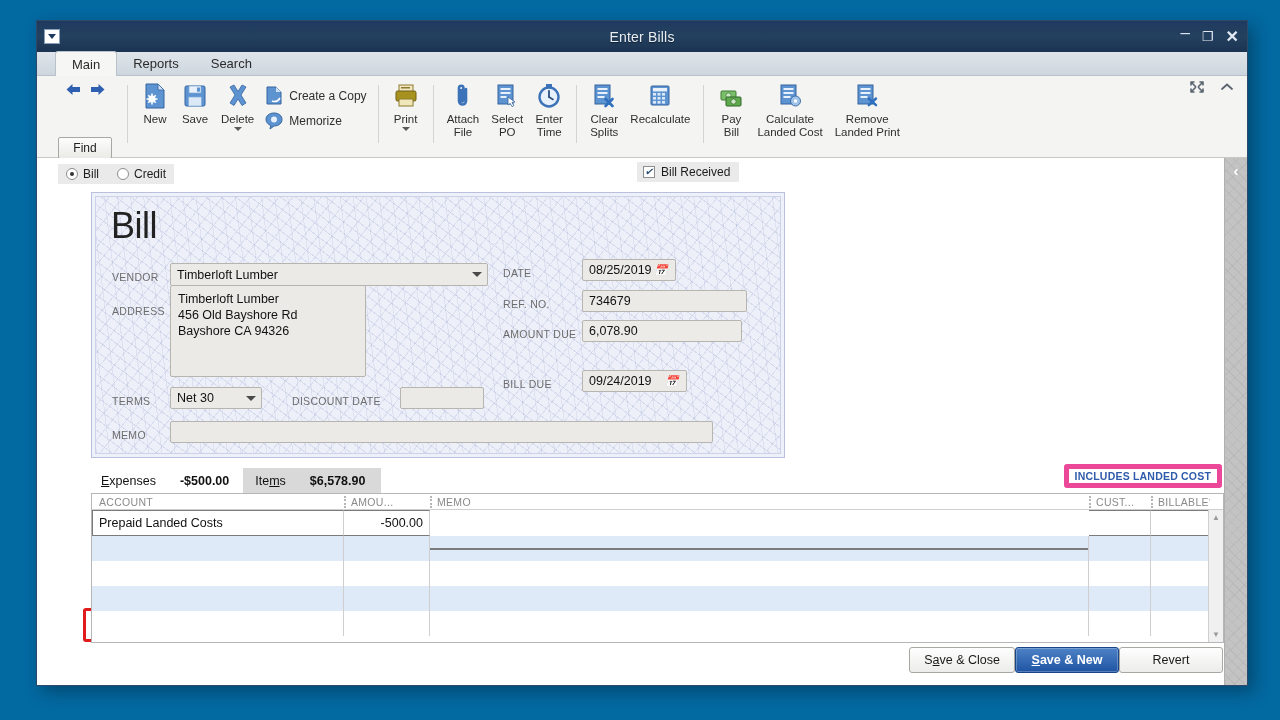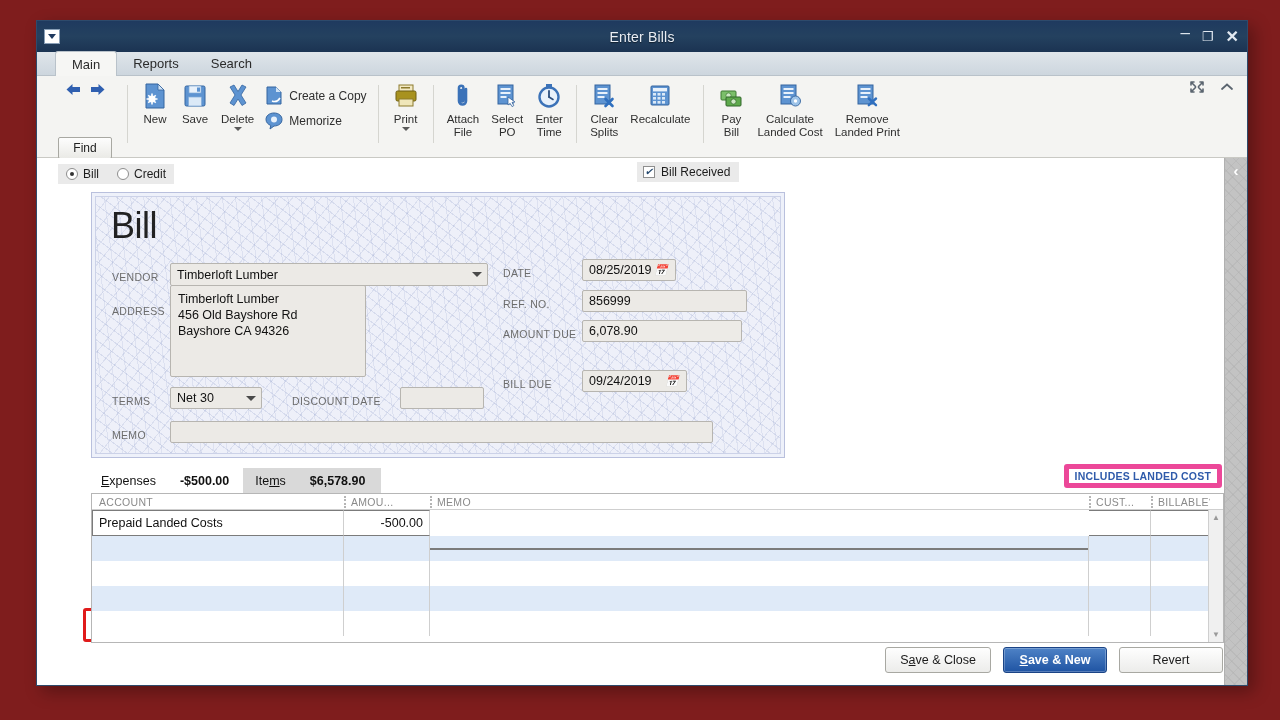--- a/index.html
+++ b/index.html
@@ -2,21 +2,21 @@
 <html><head>
 <meta charset="utf-8">
 <style>
   * { box-sizing: border-box; margin: 0; padding: 0; }
   html, body {
     width: 1280px; height: 720px;
     background: #ffffff;
     font-family: "Liberation Sans", sans-serif;
     overflow: hidden;
   }
-  #root { position: relative; width: 1280px; height: 720px; background: #7f1d1d; }
+  #root { position: relative; width: 1280px; height: 720px; background: #0369a1; }
 
   
   .window {
     position: absolute; left: 36px; top: 20px;
     width: 1212px; height: 666px;
     background: #ffffff;
     border: 1px solid #2e4a6b;
     box-shadow: 6px 6px 16px rgba(0,0,0,.30);
   }
 
@@ -231,21 +231,21 @@
     position: absolute; right: 0; top: 16px; bottom: 0; width: 15px;
     background: #f0f0f0; border-left: 1px solid #cfcfcf;
     display: flex; flex-direction: column; justify-content: space-between; align-items: center;
   }
   .vbtn {
     width: 15px; height: 15px; display: flex; align-items: center; justify-content: center;
     color: #9a9a9a; font-size: 8px;
   }
 
   
-  .btnrow { position: absolute; right: 24px; bottom: 12px; display: flex; gap: 12px; }
+  .btnrow { position: absolute; right: 24px; bottom: 12px; display: flex; }
   .btn {
     height: 26px; min-width: 104px; padding: 0 14px;
     border: 1px solid #a8a8a2; border-radius: 3px;
     background: linear-gradient(to bottom,#fefefe,#ececea);
     font-size: 12.5px; color: #1a1a1a;
     display: flex; align-items: center; justify-content: center; cursor: default;
   }
   .btn.primary {
     background: linear-gradient(to bottom,#4e82c6,#1f54a3);
     border: 1px solid #1a4486; color: #ffffff; font-weight: bold;
@@ -589,21 +589,21 @@
           <div class="flabel" style="left:16px; top:232px;">MEMO</div>
           <div class="finput" style="left:74px; top:224px; width:543px; height:22px;"></div>
 
           <div class="flabel" style="left:407px; top:70px;">DATE</div>
           <div class="finput" style="left:486px; top:62px; width:94px; height:22px;">
             <span>08/25/2019</span>
             <i class="calico">📅</i>
           </div>
 
           <div class="flabel" style="left:407px; top:101px;">REF. NO.</div>
-          <div class="finput" style="left:486px; top:93px; width:165px; height:22px;">856999</div>
+          <div class="finput" style="left:486px; top:93px; width:165px; height:22px;">734679</div>
 
           <div class="flabel" style="left:407px; top:131px;">AMOUNT DUE</div>
           <div class="finput ro" style="left:486px; top:123px; width:160px; height:22px;">6,078.90</div>
 
           <div class="flabel" style="left:407px; top:181px;">BILL DUE</div>
           <div class="finput" style="left:486px; top:173px; width:105px; height:22px;">
             <span>09/24/2019</span>
             <i class="calico">📅</i>
           </div>
 

